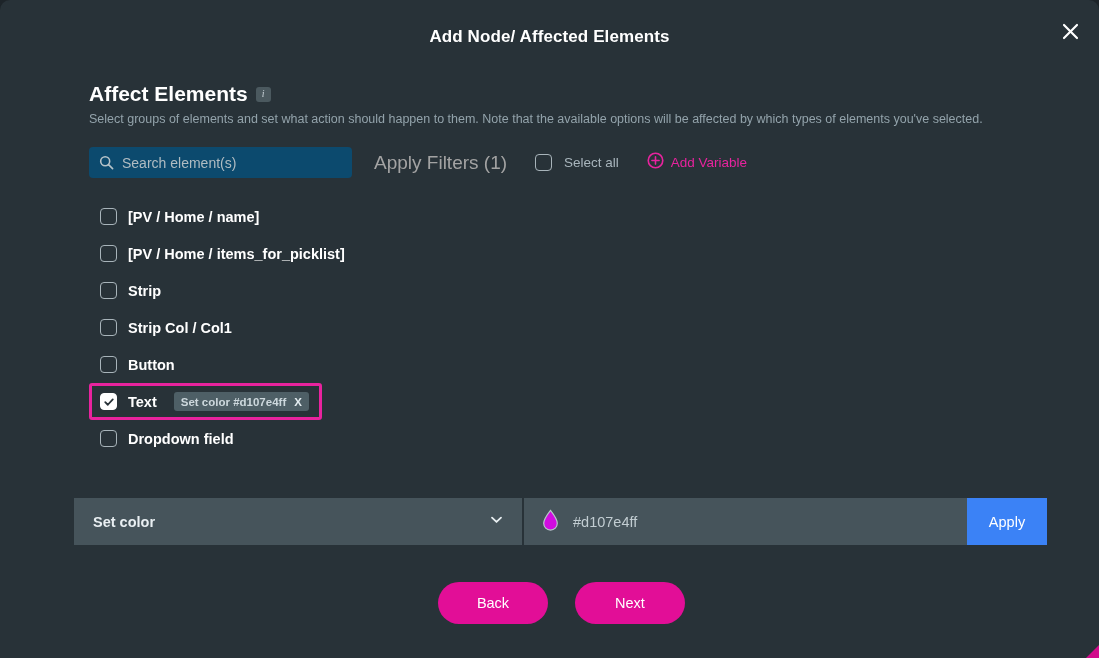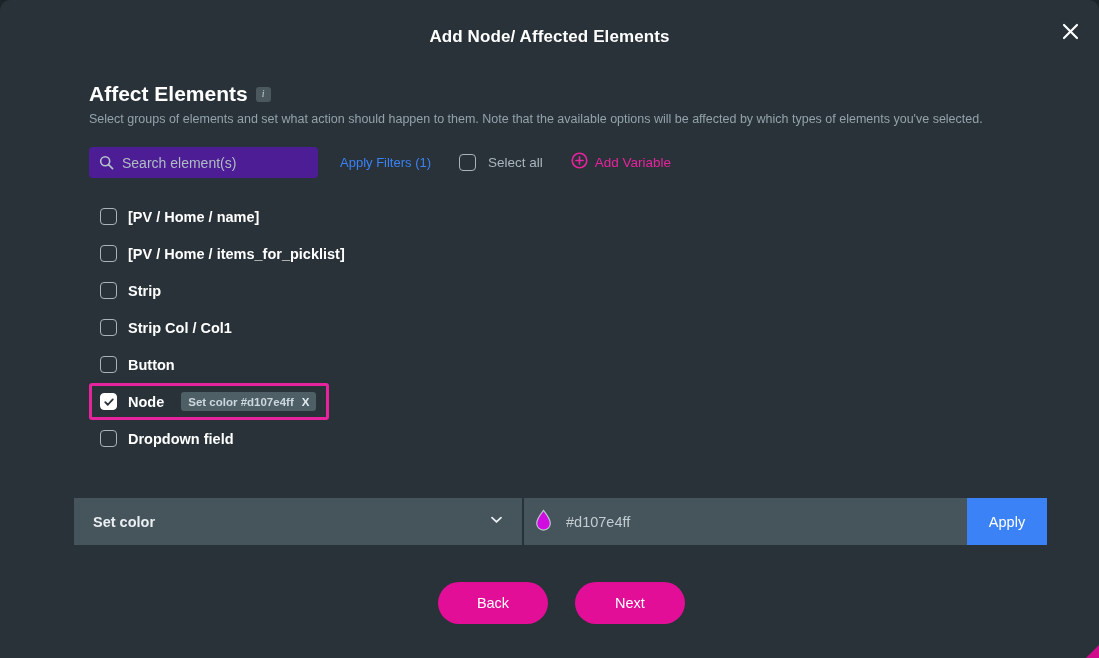--- a/index.html
+++ b/index.html
@@ -91,42 +91,42 @@
   
   .toolbar {
     position: absolute;
     top: 147px;
     left: 89px;
     display: flex;
     align-items: center;
   }
 
   .search-box {
-    width: 229px;
+    width: 263px;
     height: 31px;
-    background: #4c1d95;
+    background: #0c4a6e;
     border: none;
     border-radius: 4px;
     display: flex;
     align-items: center;
     padding: 0 10px;
     gap: 8px;
     cursor: text;
   }
   .search-box svg { flex: 0 0 auto; color: #b7c3c9; }
   .search-text {
     font-size: 14px;
     color: #b0bcc2;
     white-space: nowrap;
   }
 
   .apply-filters {
     margin-left: 22px;
-    font-size: 13px;
-    color: #3b82f6;
+    font-size: 19px;
+    color: #a3a3a3;
     cursor: pointer;
     white-space: nowrap;
   }
 
   .select-all-wrap {
     margin-left: 28px;
     display: flex;
     align-items: center;
     gap: 12px;
     cursor: pointer;
@@ -251,21 +251,21 @@
     width: 2px;
     background: #283238;
   }
 
   .color-field {
     flex: 1;
     background: #46545b;
     display: flex;
     align-items: center;
     gap: 13px;
-    padding: 0 10px;
+    padding: 0 17px;
     cursor: text;
   }
   .color-value {
     font-size: 14.5px;
     color: #c2cdd2;
   }
 
   .apply-btn {
     width: 80px;
     background: #3b82f6;
@@ -384,21 +384,21 @@
       <div class="elem-row">
         <span class="cbox"></span>
         <span class="elem-label">Button</span>
       </div>
       <div class="elem-row highlighted">
         <span class="cbox checked">
           <svg width="12" height="12" viewBox="0 0 14 14" fill="none" stroke="currentColor" stroke-width="2.1" stroke-linecap="round" stroke-linejoin="round">
             <polyline points="2.6,7.2 5.6,10.2 11.4,3.9"></polyline>
           </svg>
         </span>
-        <span class="elem-label">Node</span>
+        <span class="elem-label">Text</span>
         <span class="tag">
           <span class="tag-label">Set color #d107e4ff</span>
           <span class="tag-x">X</span>
         </span>
       </div>
       <div class="elem-row">
         <span class="cbox"></span>
         <span class="elem-label">Dropdown field</span>
       </div>
     </div>

